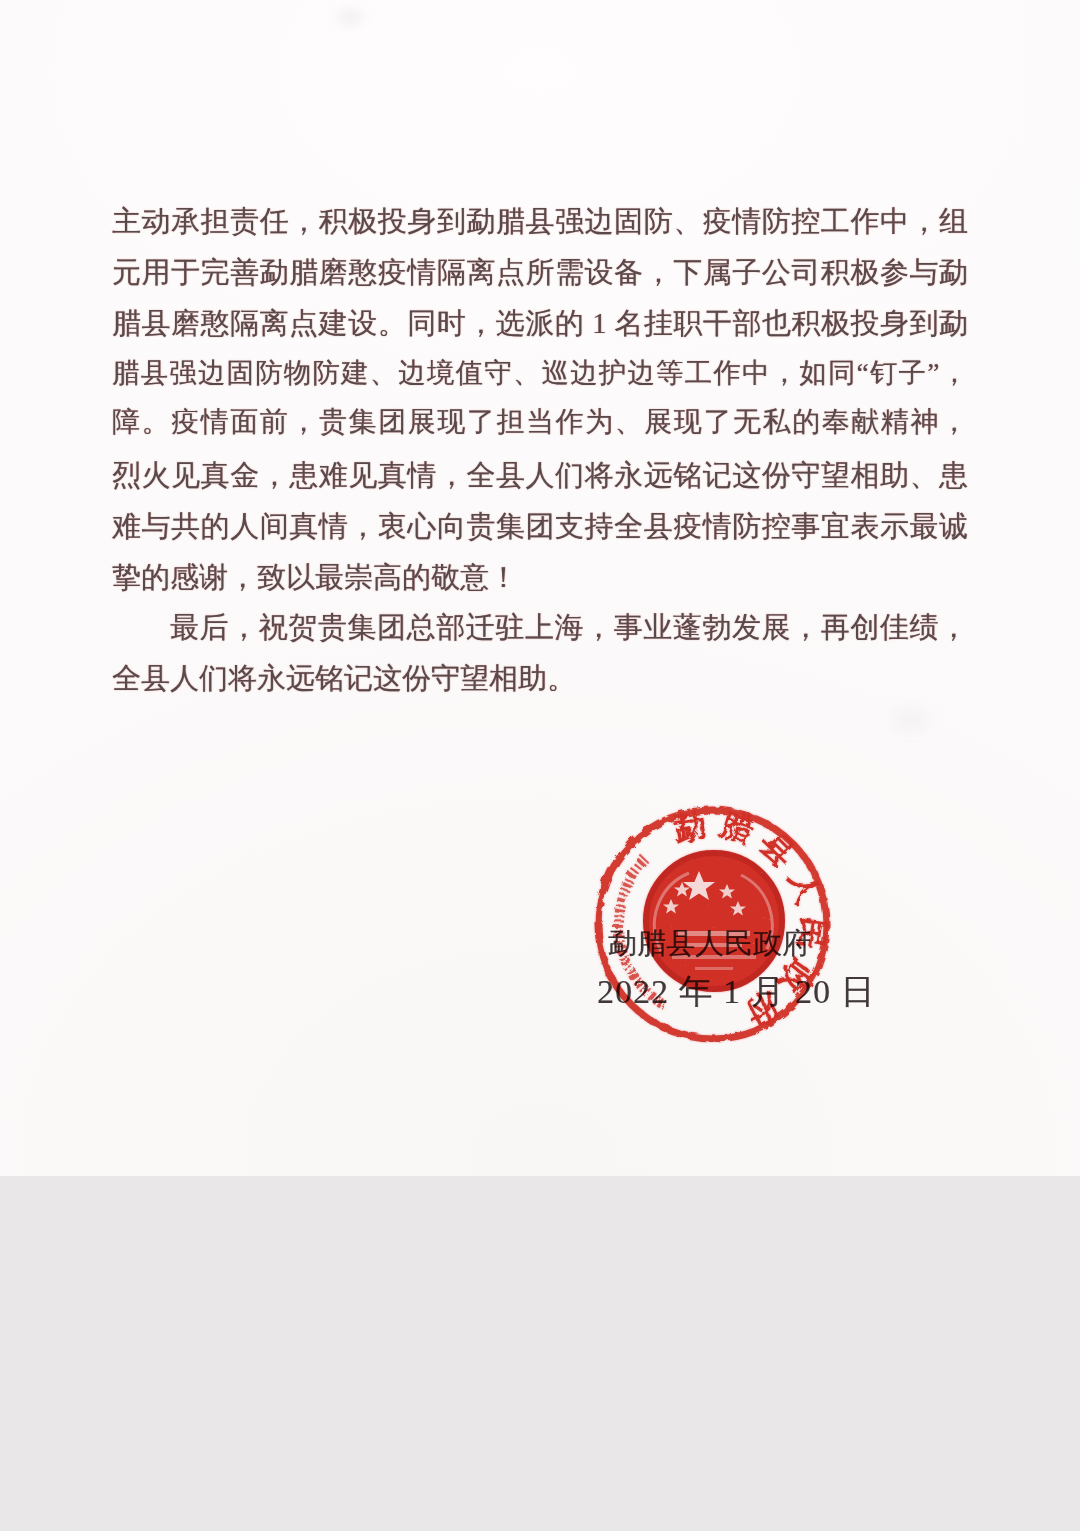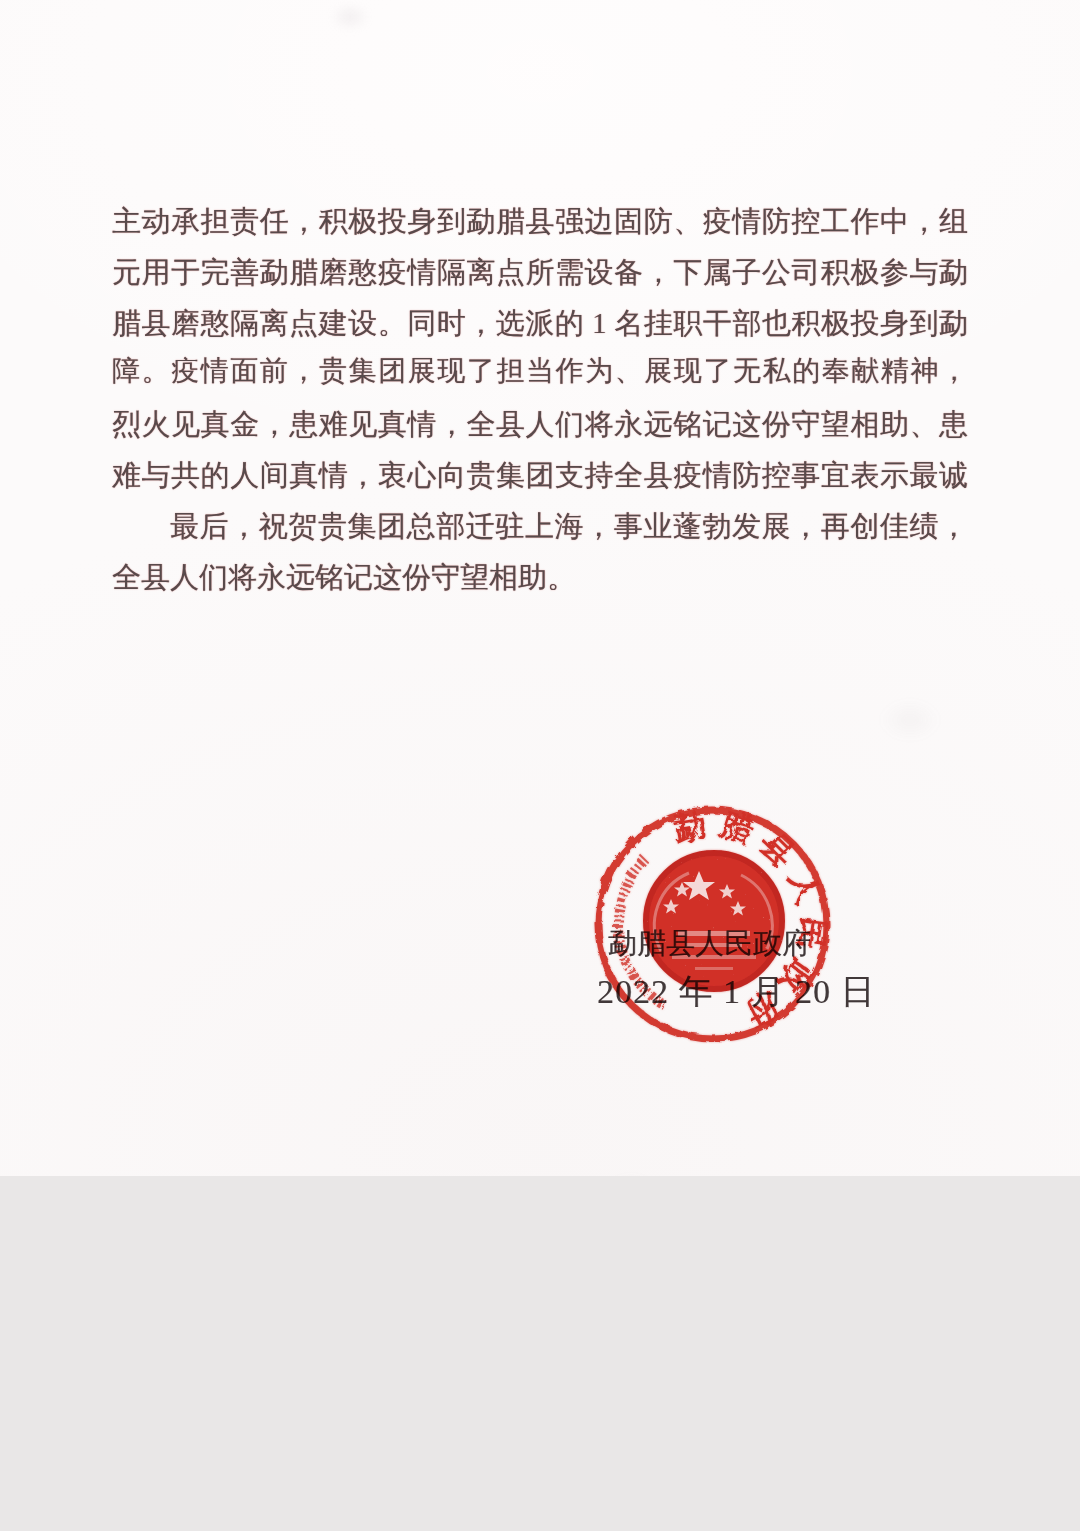--- a/index.html
+++ b/index.html
@@ -60,23 +60,25 @@
 </style>
 </head>
 <body>
 
 <div class="page">
 
   <section class="letterBody">
     <div class="ln j">主动承担责任，积极投身到勐腊县强边固防、疫情防控工作中，组</div>
     <div class="ln j">元用于完善勐腊磨憨疫情隔离点所需设备，下属子公司积极参与勐</div>
     <div class="ln j">腊县磨憨隔离点建设。同时，选派的 1 名挂职干部也积极投身到勐</div>
+    <div class="ln j s27">腊县强边固防物防建、边境值守、巡边护边等工作中，如同“钉子”，</div>
     <div class="ln j s28">障。疫情面前，贵集团展现了担当作为、展现了无私的奉献精神，</div>
     <div class="ln j">烈火见真金，患难见真情，全县人们将永远铭记这份守望相助、患</div>
     <div class="ln j">难与共的人间真情，衷心向贵集团支持全县疫情防控事宜表示最诚</div>
+    <div class="ln">挚的感谢，致以最崇高的敬意！</div>
     <div class="ln j ind">最后，祝贺贵集团总部迁驻上海，事业蓬勃发展，再创佳绩，</div>
     <div class="ln">全县人们将永远铭记这份守望相助。</div>
   </section>
 
   <div class="sig">勐腊县人民政府</div>
   <div class="date">2022 年 1 月 20 日</div>
 
   <svg class="stamp" viewBox="-140 -140 280 280" width="280" height="280" xmlns="http://www.w3.org/2000/svg">
     <defs>
       <filter id="rough" x="-20%" y="-20%" width="140%" height="140%">

